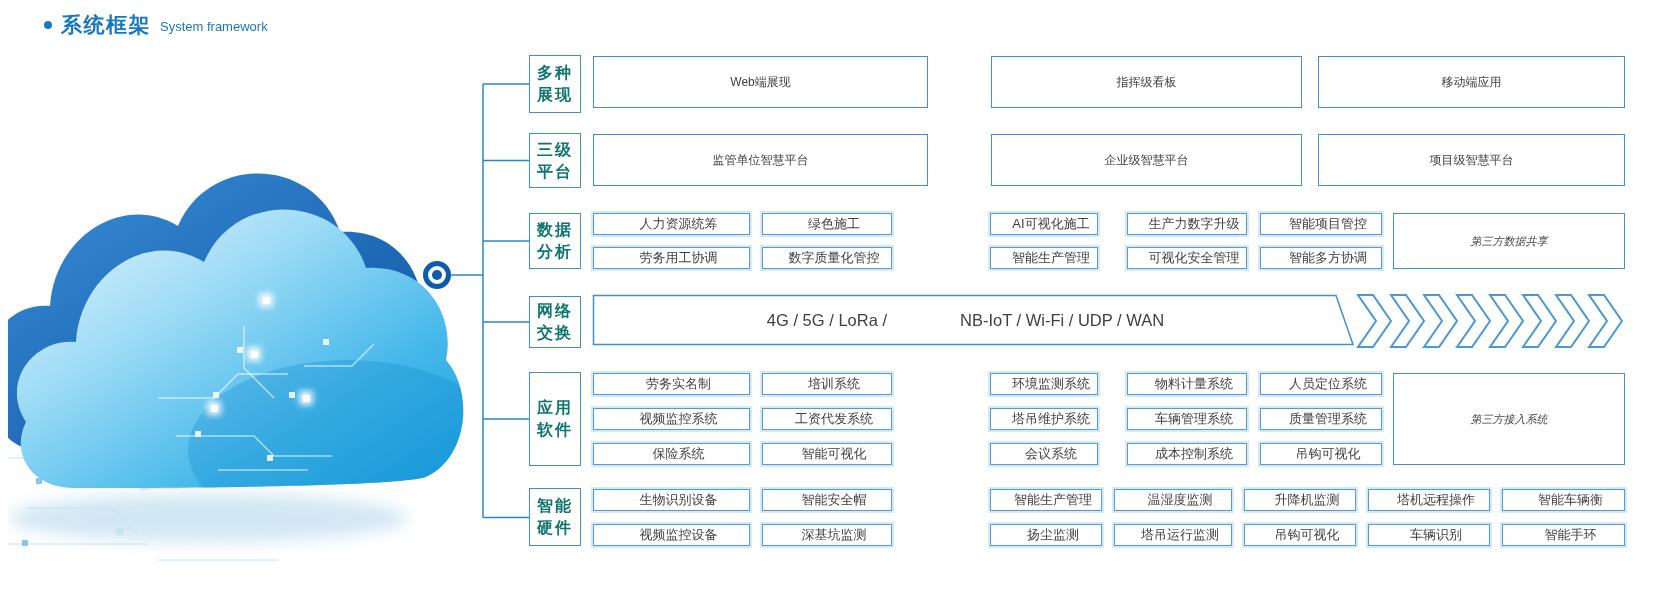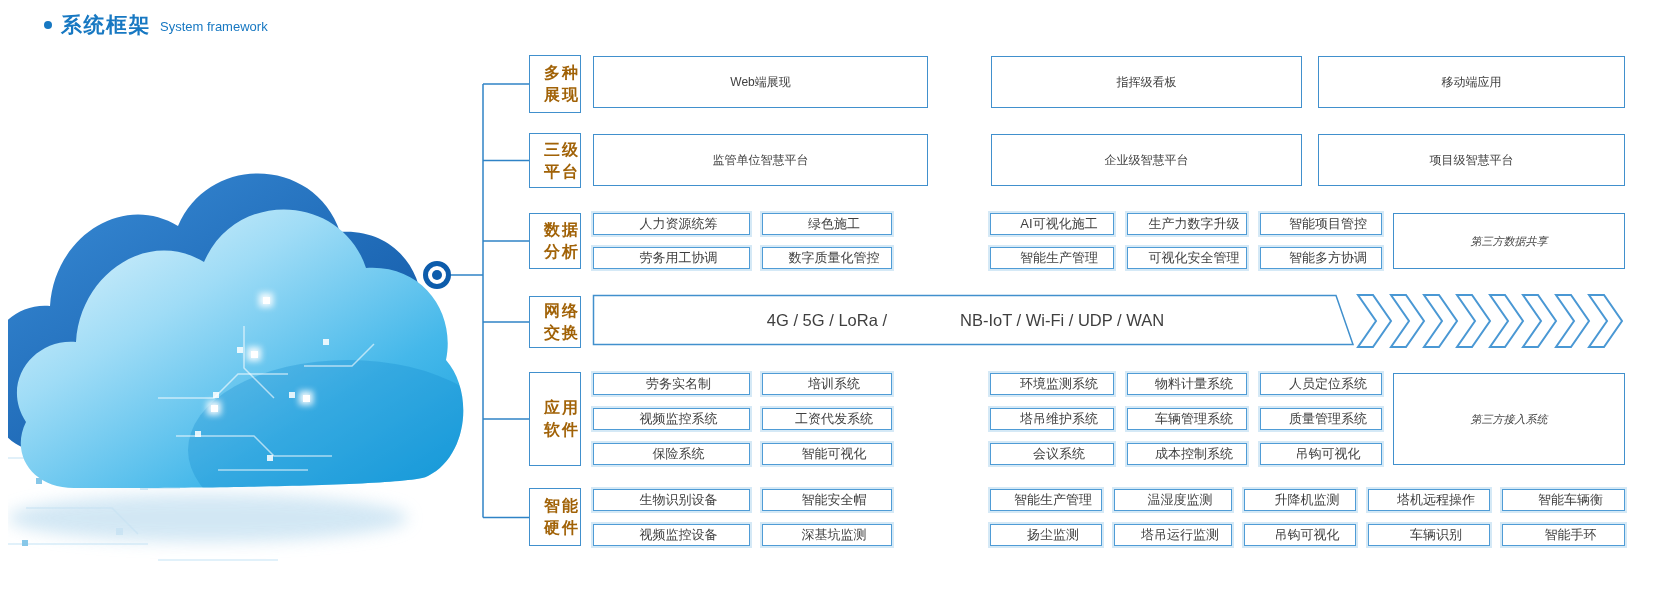--- a/index.html
+++ b/index.html
@@ -15,26 +15,26 @@
   .t-en{font-size:13px;margin-top:2px;}
 
   
   .box{position:absolute;background:#fff;box-sizing:border-box;display:flex;align-items:center;
        justify-content:center;color:#3f3f3f;z-index:3;}
   .wide{border:1.5px solid #4190cd;font-size:12px;}
   .sidebox{border:1.5px solid #4190cd;font-size:11px;font-style:italic;}
   .sbox{border:1px solid #4f9cd6;font-size:13px;box-shadow:0 0 0 2px rgba(171,211,238,.5);padding-left:14px;}
 
   .lab{position:absolute;left:529px;width:52px;border:1.5px solid #4190cd;background:#fff;z-index:3;
-       display:flex;flex-direction:column;align-items:flex-end;justify-content:center;box-sizing:border-box;
-       color:#a16207;font-size:16px;font-weight:bold;line-height:1.35;letter-spacing:2px;}
+       display:flex;flex-direction:column;align-items:center;justify-content:center;box-sizing:border-box;
+       color:#0f766e;font-size:16px;font-weight:bold;line-height:1.35;letter-spacing:2px;}
 
   
   .cLA{left:593px;width:157px}.cLB{left:762px;width:130px}
-  .cRA{left:990px;width:124px}.cRB{left:1127px;width:120px}.cRC{left:1260px;width:122px}
+  .cRA{left:990px;width:108px}.cRB{left:1127px;width:120px}.cRC{left:1260px;width:122px}
   .c5A{left:990px;width:112px}.c5B{left:1114px;width:118px}.c5C{left:1244px;width:112px}
   .c5D{left:1368px;width:122px}.c5E{left:1502px;width:123px}
   .cS{left:1393px;width:232px}
   .cW1{left:593px;width:335px}.cW2{left:991px;width:311px}.cW3{left:1318px;width:307px}
 
   
   .r1{top:56px;height:52px}.r2{top:134px;height:52px}
   .r3a{top:213px;height:22px}.r3b{top:247px;height:22px}.r3s{top:213px;height:56px}
   .r5a{top:373px;height:22px}.r5b{top:408px;height:22px}.r5c{top:443px;height:22px}.r5s{top:373px;height:92px}
   .r6a{top:489px;height:22px}.r6b{top:524px;height:22px}

